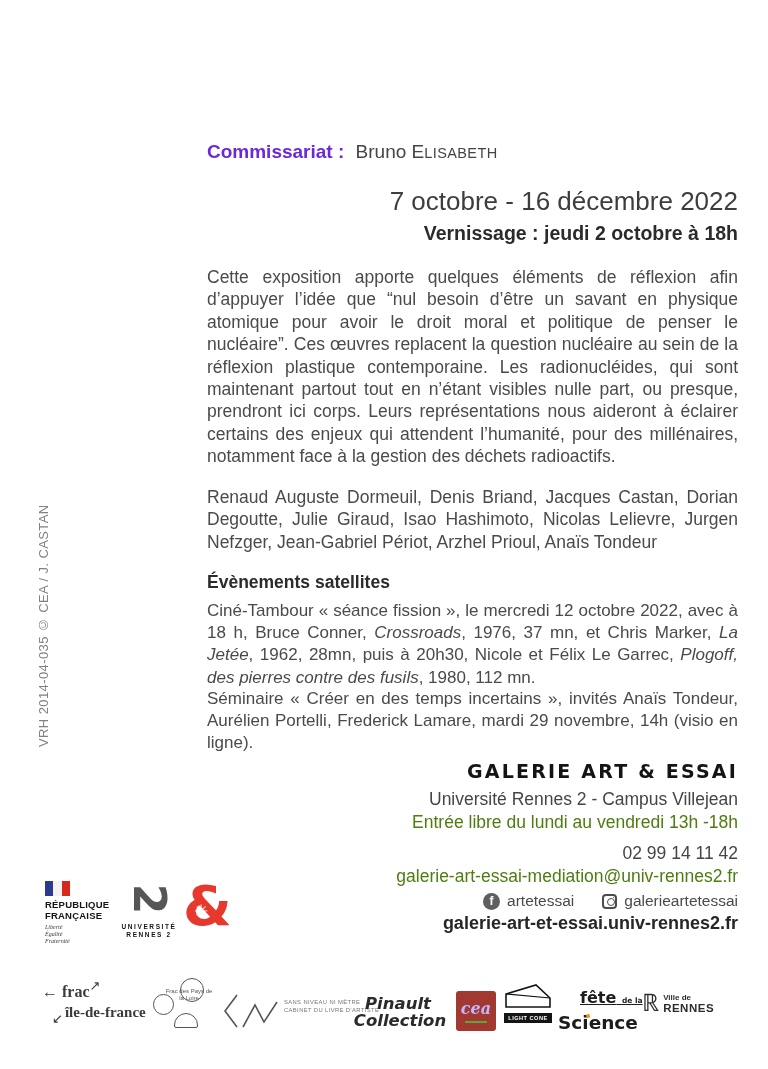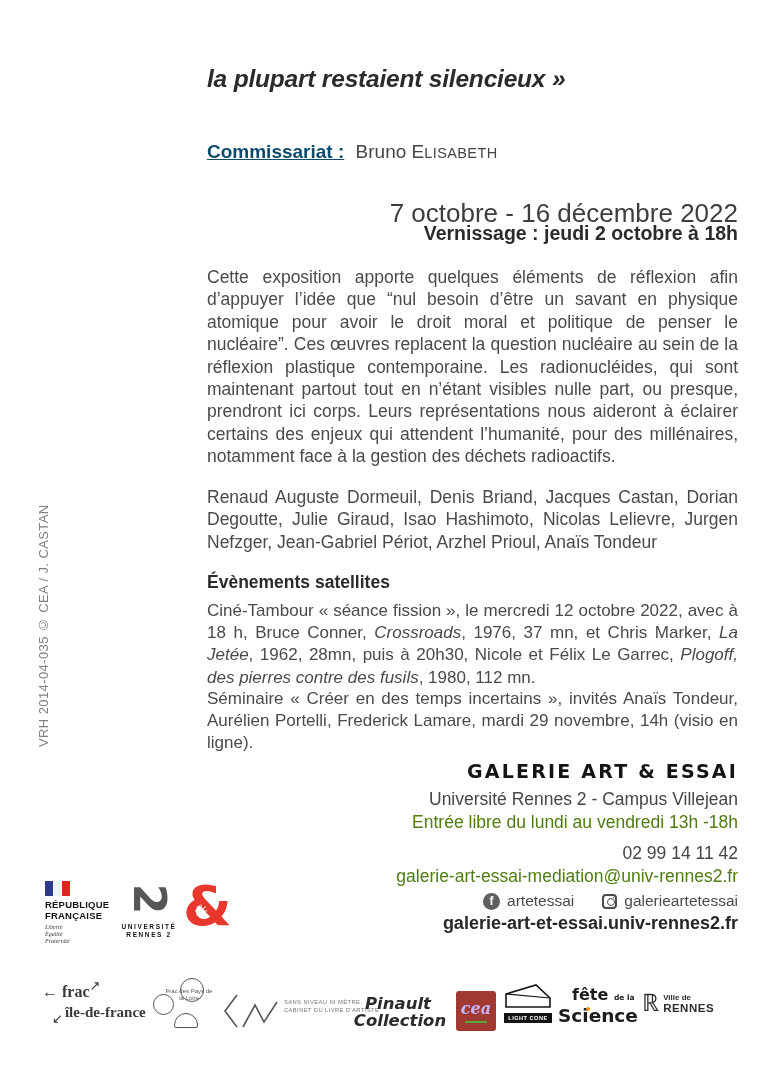--- a/index.html
+++ b/index.html
@@ -15,26 +15,26 @@
   
   .credit {
     position:absolute; left:36px; top:485px; height:262px;
     writing-mode:vertical-rl; transform:rotate(180deg);
     font-size:13px; color:#818181; letter-spacing:.4px; white-space:nowrap;
   }
 
   
   .title { top:63px; font:italic 700 24.5px/31px "Liberation Sans", sans-serif; color:#2b2b2b; letter-spacing:-.2px; }
   .curator { top:141px; font-size:19px; color:#454545; }
-  .curator .lbl { font-weight:700; color:#0c4a6e;text-decoration:underline; }
+  .curator .lbl { font-weight:700; color:#6d28d9; }
   .curator .cap { margin-left:6px; }
   .curator .sc { font-size:14.5px; letter-spacing:.4px; }
 
   
-  .period { top:198px; text-align:right; font-size:26px; font-weight:400; color:#3d3d3d; }
+  .period { top:186px; text-align:right; font-size:26px; font-weight:400; color:#3d3d3d; }
   .vernissage { top:222px; text-align:right; font-size:19.5px; font-weight:700; color:#2b2b2b; }
 
   
   .body-par { top:266px; font-size:17.5px; line-height:22.4px; text-align:justify; color:#4a4a4a; }
   .artists { top:486px; font-size:17.5px; line-height:22.4px; text-align:justify; color:#4a4a4a; }
   .ev-head { top:572px; font-size:17.5px; font-weight:700; color:#2b2b2b; }
   .ev1 { top:600px; font-size:17px; line-height:22.2px; text-align:justify; color:#4a4a4a; }
   .ev2 { top:688px; font-size:17px; line-height:22.2px; text-align:justify; color:#4a4a4a; }
   .ital { font-style:italic; }
 
@@ -82,36 +82,35 @@
   .cla-t { left:284px; top:999px; font-size:5.8px; line-height:7.5px; color:#777; letter-spacing:.4px; }
   .pinault { left:350px; top:995px; width:100px; text-align:center; font-weight:800; color:#2b2b2b; font-family:"DejaVu Sans",sans-serif;font-style:italic; }
   .pinault .p1 { font-size:16.5px; line-height:17px; padding-right:4px; }
   .pinault .p2 { font-size:16.5px; line-height:18px; }
   .cea-box { left:456px; top:991px; width:40px; height:40px; background:#a23931; border-radius:3px; text-align:center; }
   .cea-box .t { font:italic 700 16px/36px "DejaVu Serif", serif; color:#c4b5fd; }
   .cea-box .g { width:22px; height:2px; background:#59a83c; margin:-6px auto 0; }
   .lc { left:504px; top:983px; width:48px; }
   .lc-bar { width:48px; height:10px; background:#141414; color:#fff; font-size:5.6px; font-weight:700; letter-spacing:.5px; text-align:center; line-height:10px; }
   .fds { left:558px; top:986px; color:#1c1c1c; font-family:"DejaVu Sans",sans-serif; position:absolute; }
-  .fds .l1 { margin-left:14px; font-size:16px; font-weight:800; line-height:17px; }
+  .fds .l1 { margin-left:22px; font-size:16px; font-weight:800; line-height:24px;text-decoration:underline; }
   .fds .dela { font-size:7.5px; font-weight:700; }
   .fds .l2 { font-size:18.5px; font-weight:800; line-height:19px; position:relative; }
   .fds .idot { position:absolute; left:27.5px; top:1px; width:4px; height:4px; border-radius:50%; background:#f39200; }
   .vdr { left:642px; top:991px; display:flex; align-items:center; gap:4px; color:#2d2d2d; }
   .vdr .gl { font-size:24px; line-height:24px; font-weight:400; }
   .vdr .t1 { font-size:8px; font-weight:700; line-height:9px; }
   .vdr .t2 { font-size:11.5px; font-weight:700; letter-spacing:.5px; line-height:12px; }
 </style>
 </head>
 <body>
 
 <div class="credit">VRH 2014-04-035 © CEA / J. CASTAN</div>
 
 <h1 class="col title">
-  <span style="display:block">la plupart restaient silencieux »</span>
 </h1>
 
 <div class="col curator">
   <span class="lbl">Commissariat :</span>
   <span class="cap">Bruno</span>
   <span>E</span><span class="sc">LISABETH</span>
 </div>
 
 <div class="col period">7 octobre - 16 décembre 2022</div>
 <div class="col vernissage">Vernissage : jeudi 2 octobre à 18h</div>

